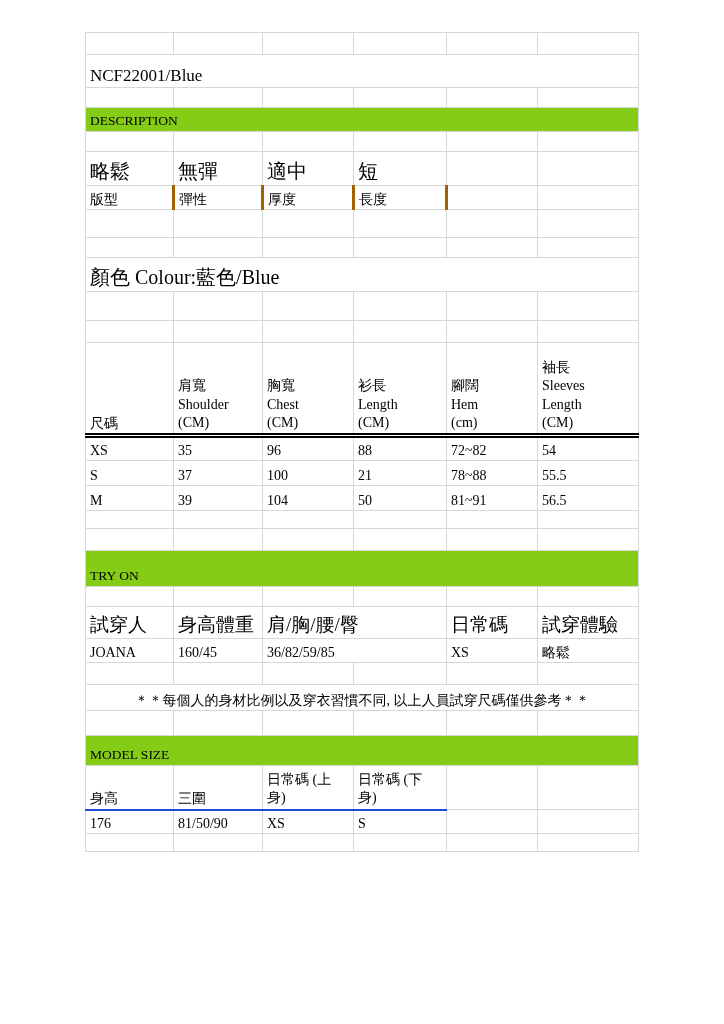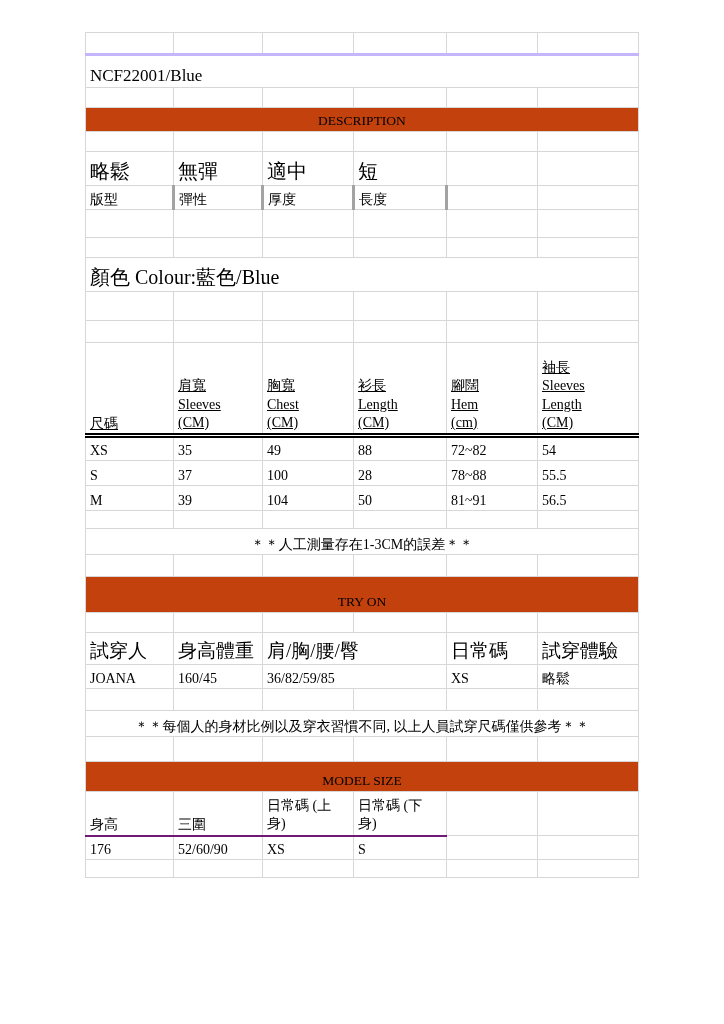--- a/index.html
+++ b/index.html
@@ -12,30 +12,30 @@
   td{
     border:1px solid #d7d7d7;
     font-size:14px;line-height:1.25;
     padding:1px 4px;vertical-align:bottom;
     overflow:hidden;
   }
   tr.h18{height:18px}tr.h20{height:20px}tr.h22{height:22px}tr.h24{height:24px}
   tr.h25{height:25px}tr.h26{height:26px}tr.h28{height:28px}tr.h29{height:29px}
   tr.h30{height:30px}tr.h32{height:32px}tr.h33{height:33px}tr.h34{height:34px}
   tr.h36{height:36px}tr.h38{height:38px}tr.h44{height:44px}tr.h93{height:93px}
-  td.band{background:#c2410c;font-size:13.5px;text-align:center;}
+  td.band{background:#84cc16;font-size:13.5px;}
   td.big{font-size:20px;}
   td.mid{font-size:19px;}
   td.note{text-align:center;font-size:14px;}
   td.title-cell{font-size:17px;}
   td.wrap{white-space:pre-line;line-height:1.3;}
-  td.bt-strong{border-top:3px solid #c4b5fd;}
-  td.bl-strong{border-left:3px solid #a3a3a3;}
-  td.bb-double{border-bottom:5px double #000;text-decoration:underline;}
-  td.bb-strong{border-bottom:2px solid #701a75;}
+  td.bt-strong{border-top:1px solid #c4b5fd;}
+  td.bl-strong{border-left:3px solid #a16207;}
+  td.bb-double{border-bottom:5px double #000;}
+  td.bb-strong{border-bottom:2px solid #1d4ed8;}
 </style>
 </head>
 <body>
 
 <div class="sheet">
 <table>
   <colgroup>
     <col style="width:88px">
         <col style="width:89px">
         <col style="width:91px">
@@ -136,50 +136,50 @@
           <td></td>
           <td></td>
           <td></td>
           <td></td>
           <td></td>
   </tr>
 
   <tr class="h93">
     <td class="bb-double">尺碼</td>
     <td class="wrap bb-double">肩寬
-Sleeves
+Shoulder
 (CM)</td>
     <td class="wrap bb-double">胸寬
 Chest
 (CM)</td>
     <td class="wrap bb-double">衫長
 Length
 (CM)</td>
     <td class="wrap bb-double">腳闊
 Hem
 (cm)</td>
     <td class="wrap bb-double">袖長
 Sleeves
 Length
 (CM)</td>
   </tr>
 
   <tr class="h25">
     <td>XS</td>
     <td>35</td>
-    <td>49</td>
+    <td>96</td>
     <td>88</td>
     <td>72~82</td>
     <td>54</td>
   </tr>
   <tr class="h25">
     <td>S</td>
     <td>37</td>
     <td>100</td>
-    <td>28</td>
+    <td>21</td>
     <td>78~88</td>
     <td>55.5</td>
   </tr>
   <tr class="h25">
     <td>M</td>
     <td>39</td>
     <td>104</td>
     <td>50</td>
     <td>81~91</td>
     <td>56.5</td>
@@ -187,23 +187,20 @@
 
   <tr class="h18">
     <td></td>
           <td></td>
           <td></td>
           <td></td>
           <td></td>
           <td></td>
   </tr>
 
-  <tr class="h26">
-    <td colspan="6" class="note">＊＊人工測量存在1-3CM的誤差＊＊</td>
-  </tr>
 
   <tr class="h22">
     <td></td>
           <td></td>
           <td></td>
           <td></td>
           <td></td>
           <td></td>
   </tr>
 
@@ -268,21 +265,21 @@
     <td class="wrap bb-strong">日常碼 (上
 身)</td>
     <td class="wrap bb-strong">日常碼 (下
 身)</td>
     <td></td>
     <td></td>
   </tr>
 
   <tr class="h24">
     <td>176</td>
-    <td>52/60/90</td>
+    <td>81/50/90</td>
     <td>XS</td>
     <td>S</td>
     <td></td>
     <td></td>
   </tr>
 
   <tr class="h18">
     <td></td>
           <td></td>
           <td></td>

